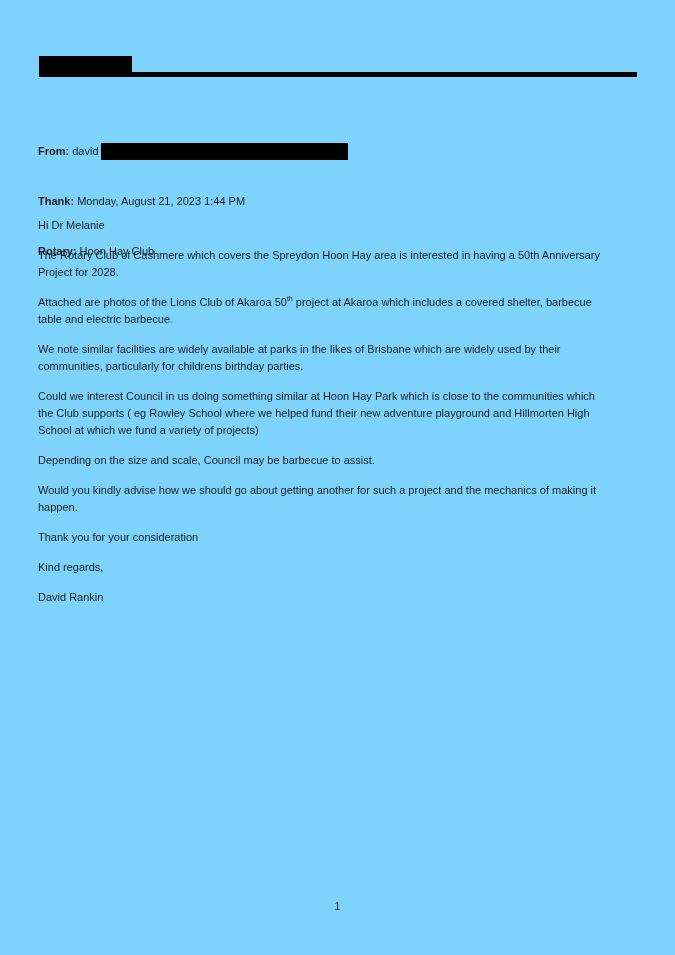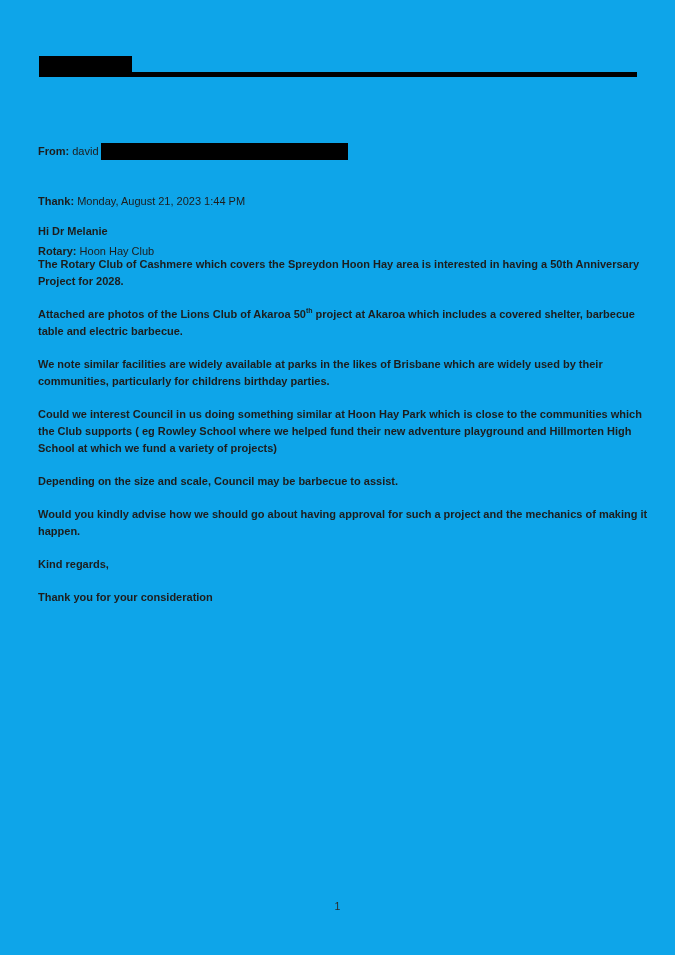--- a/index.html
+++ b/index.html
@@ -4,21 +4,21 @@
 <style>
   html, body {
     margin: 0;
     padding: 0;
     background: #ffffff;
   }
   .page {
     position: relative;
     width: 675px;
     height: 955px;
-    background: #0ea5e9;
+    background: #7dd3fc;
     color: #1d1d1d;
     font-family: "Liberation Sans", sans-serif;
     overflow: hidden;
   }
   
   .redact-box {
     position: absolute;
     left: 39px;
     top: 56px;
     width: 93px;
@@ -56,23 +56,22 @@
   }
   
   .bodytext {
     position: absolute;
     left: 38px;
     top: 207px;
     font-size: 11px;
     line-height: 17px;
   }
   .bodytext p {
-    margin: 16px 0 13px 0;
+    margin: 10px 0 13px 0;
     white-space: pre-line;
-    font-weight: bold;
   }
   .bodytext p .seg {
     white-space: pre-line;
   }
   sup {
     font-size: 7px;
     line-height: 0;
   }
   
   .footer {
@@ -104,21 +103,22 @@
     <p>The Rotary Club of Cashmere which covers the Spreydon Hoon Hay area is interested in having a 50th Anniversary
 Project for 2028.</p>
     <p><span class="seg">Attached are photos of the Lions Club of Akaroa 50</span><sup>th</sup><span class="seg"> project at Akaroa which includes a covered shelter, barbecue
 table and electric barbecue.</span></p>
     <p>We note similar facilities are widely available at parks in the likes of Brisbane which are widely used by their
 communities, particularly for childrens birthday parties.</p>
     <p>Could we interest Council in us doing something similar at Hoon Hay Park which is close to the communities which
 the Club supports ( eg Rowley School where we helped fund their new adventure playground and Hillmorten High
 School at which we fund a variety of projects)</p>
     <p>Depending on the size and scale, Council may be barbecue to assist.</p>
-    <p>Would you kindly advise how we should go about having approval for such a project and the mechanics of making it
+    <p>Would you kindly advise how we should go about getting another for such a project and the mechanics of making it
 happen.</p>
+    <p>Thank you for your consideration</p>
     <p>Kind regards,</p>
-    <p>Thank you for your consideration</p>
+    <p>David Rankin</p>
   </div>
 
   <div class="footer">1</div>
 
 </div>
 
 </body></html>

